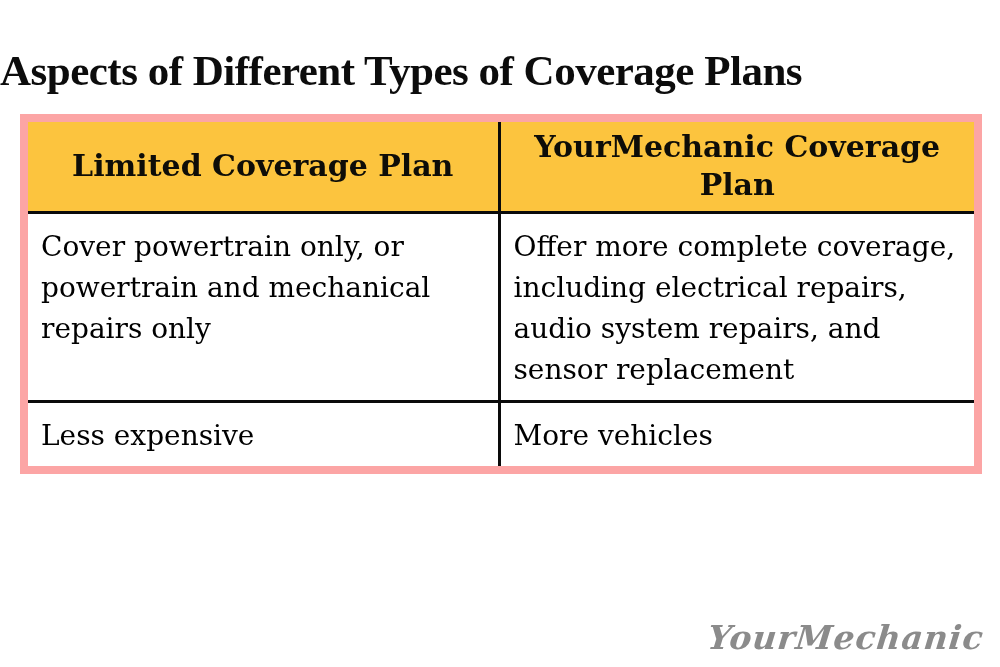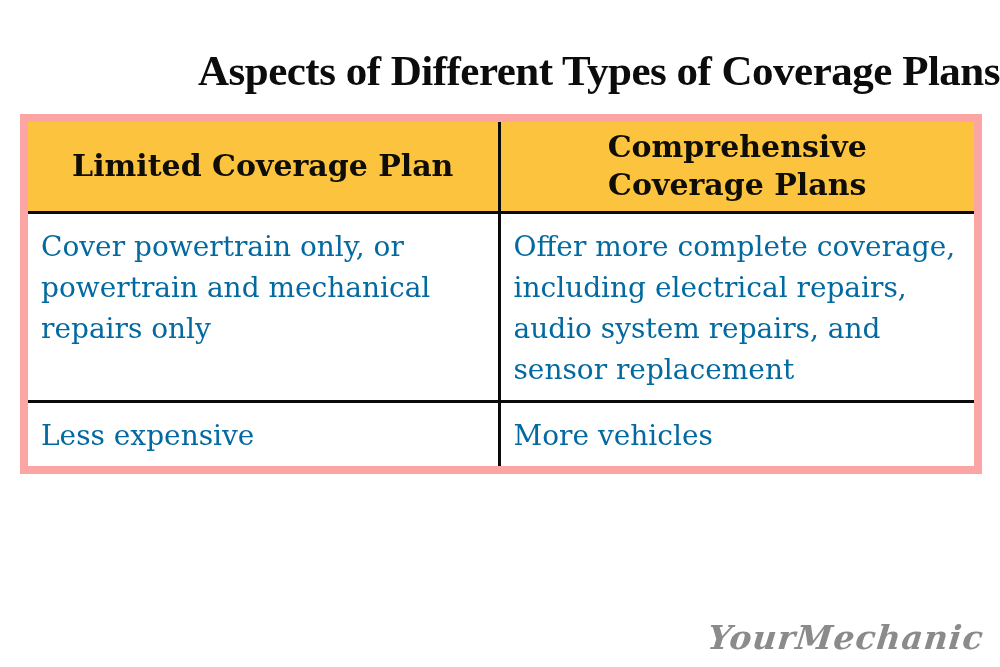--- a/index.html
+++ b/index.html
@@ -10,21 +10,21 @@
     height: 667px;
     background: #ffffff;
     overflow: hidden;
     font-family: "DejaVu Serif", serif;
   }
   .page-title {
     position: absolute;
     top: 46px;
     left: 0;
     width: 1000px;
-    text-align: right;
+    text-align: left;
     font-family: "Liberation Serif", serif;
     font-weight: bold;
     font-size: 43px;
     letter-spacing: -0.5px;
     color: #0c0c0c;
   }
   table.compare {
     position: absolute;
     left: 20px;
     top: 114px;
@@ -50,21 +50,21 @@
     line-height: 38px;
     color: #0e0d08;
     padding: 4px 30px;
   }
   table.compare td {
     vertical-align: top;
     text-align: left;
     padding: 12px 10px 10px 13px;
     font-size: 28px;
     line-height: 41px;
-    color: #0369a1;
+    color: #000000;
     background: #ffffff;
   }
   tr.r1 td { height: 166px; }
   tr.r2 td { height: 133px; }
   tr.r3 td { height: 55px; }
   .logo {
     position: absolute;
     right: 16px;
     bottom: 10px;
     font-family: "DejaVu Serif", serif;
@@ -84,21 +84,21 @@
   <div class="page-title">Aspects of Different Types of Coverage Plans</div>
 
   <table class="compare">
     <colgroup>
         <col class="c1">
         <col class="c2">
       </colgroup>
     <tbody>
         <tr>
       <th>Limited Coverage Plan</th>
-      <th>Comprehensive Coverage Plans</th>
+      <th>YourMechanic Coverage Plan</th>
     </tr>
     <tr class="r1">
       <td>Cover powertrain only, or powertrain and mechanical repairs only</td>
       <td>Offer more complete coverage, including electrical repairs, audio system repairs, and sensor replacement</td>
     </tr>
     <tr class="r3">
       <td>Less expensive</td>
       <td>More vehicles</td>
     </tr>
   </tbody>

